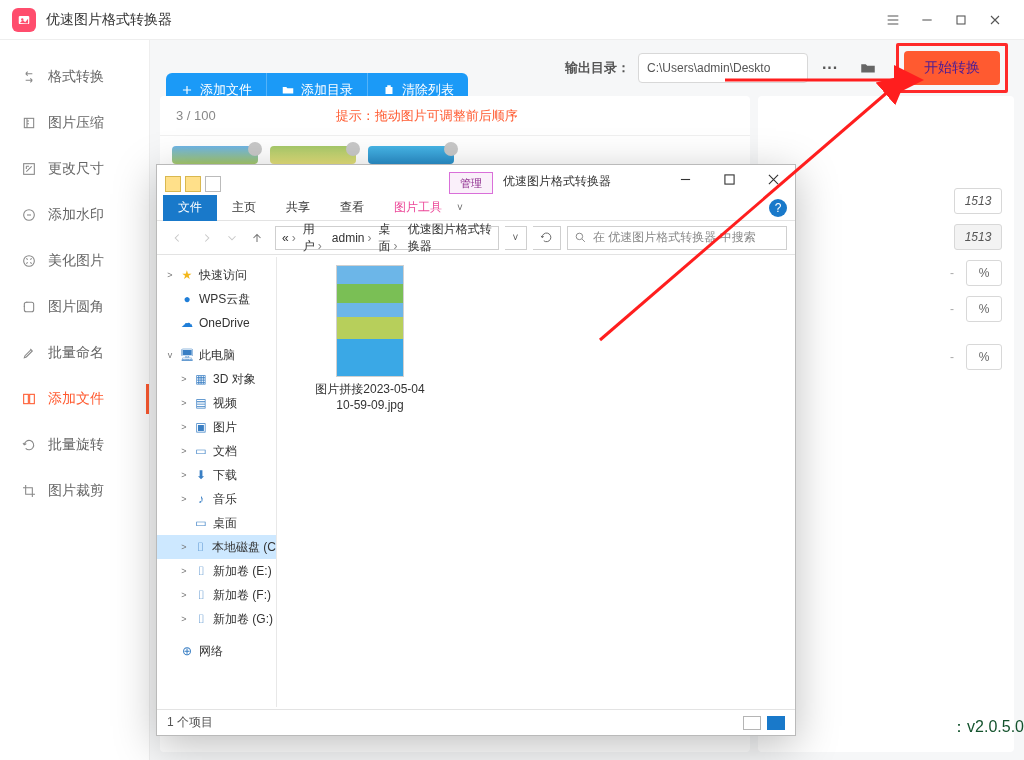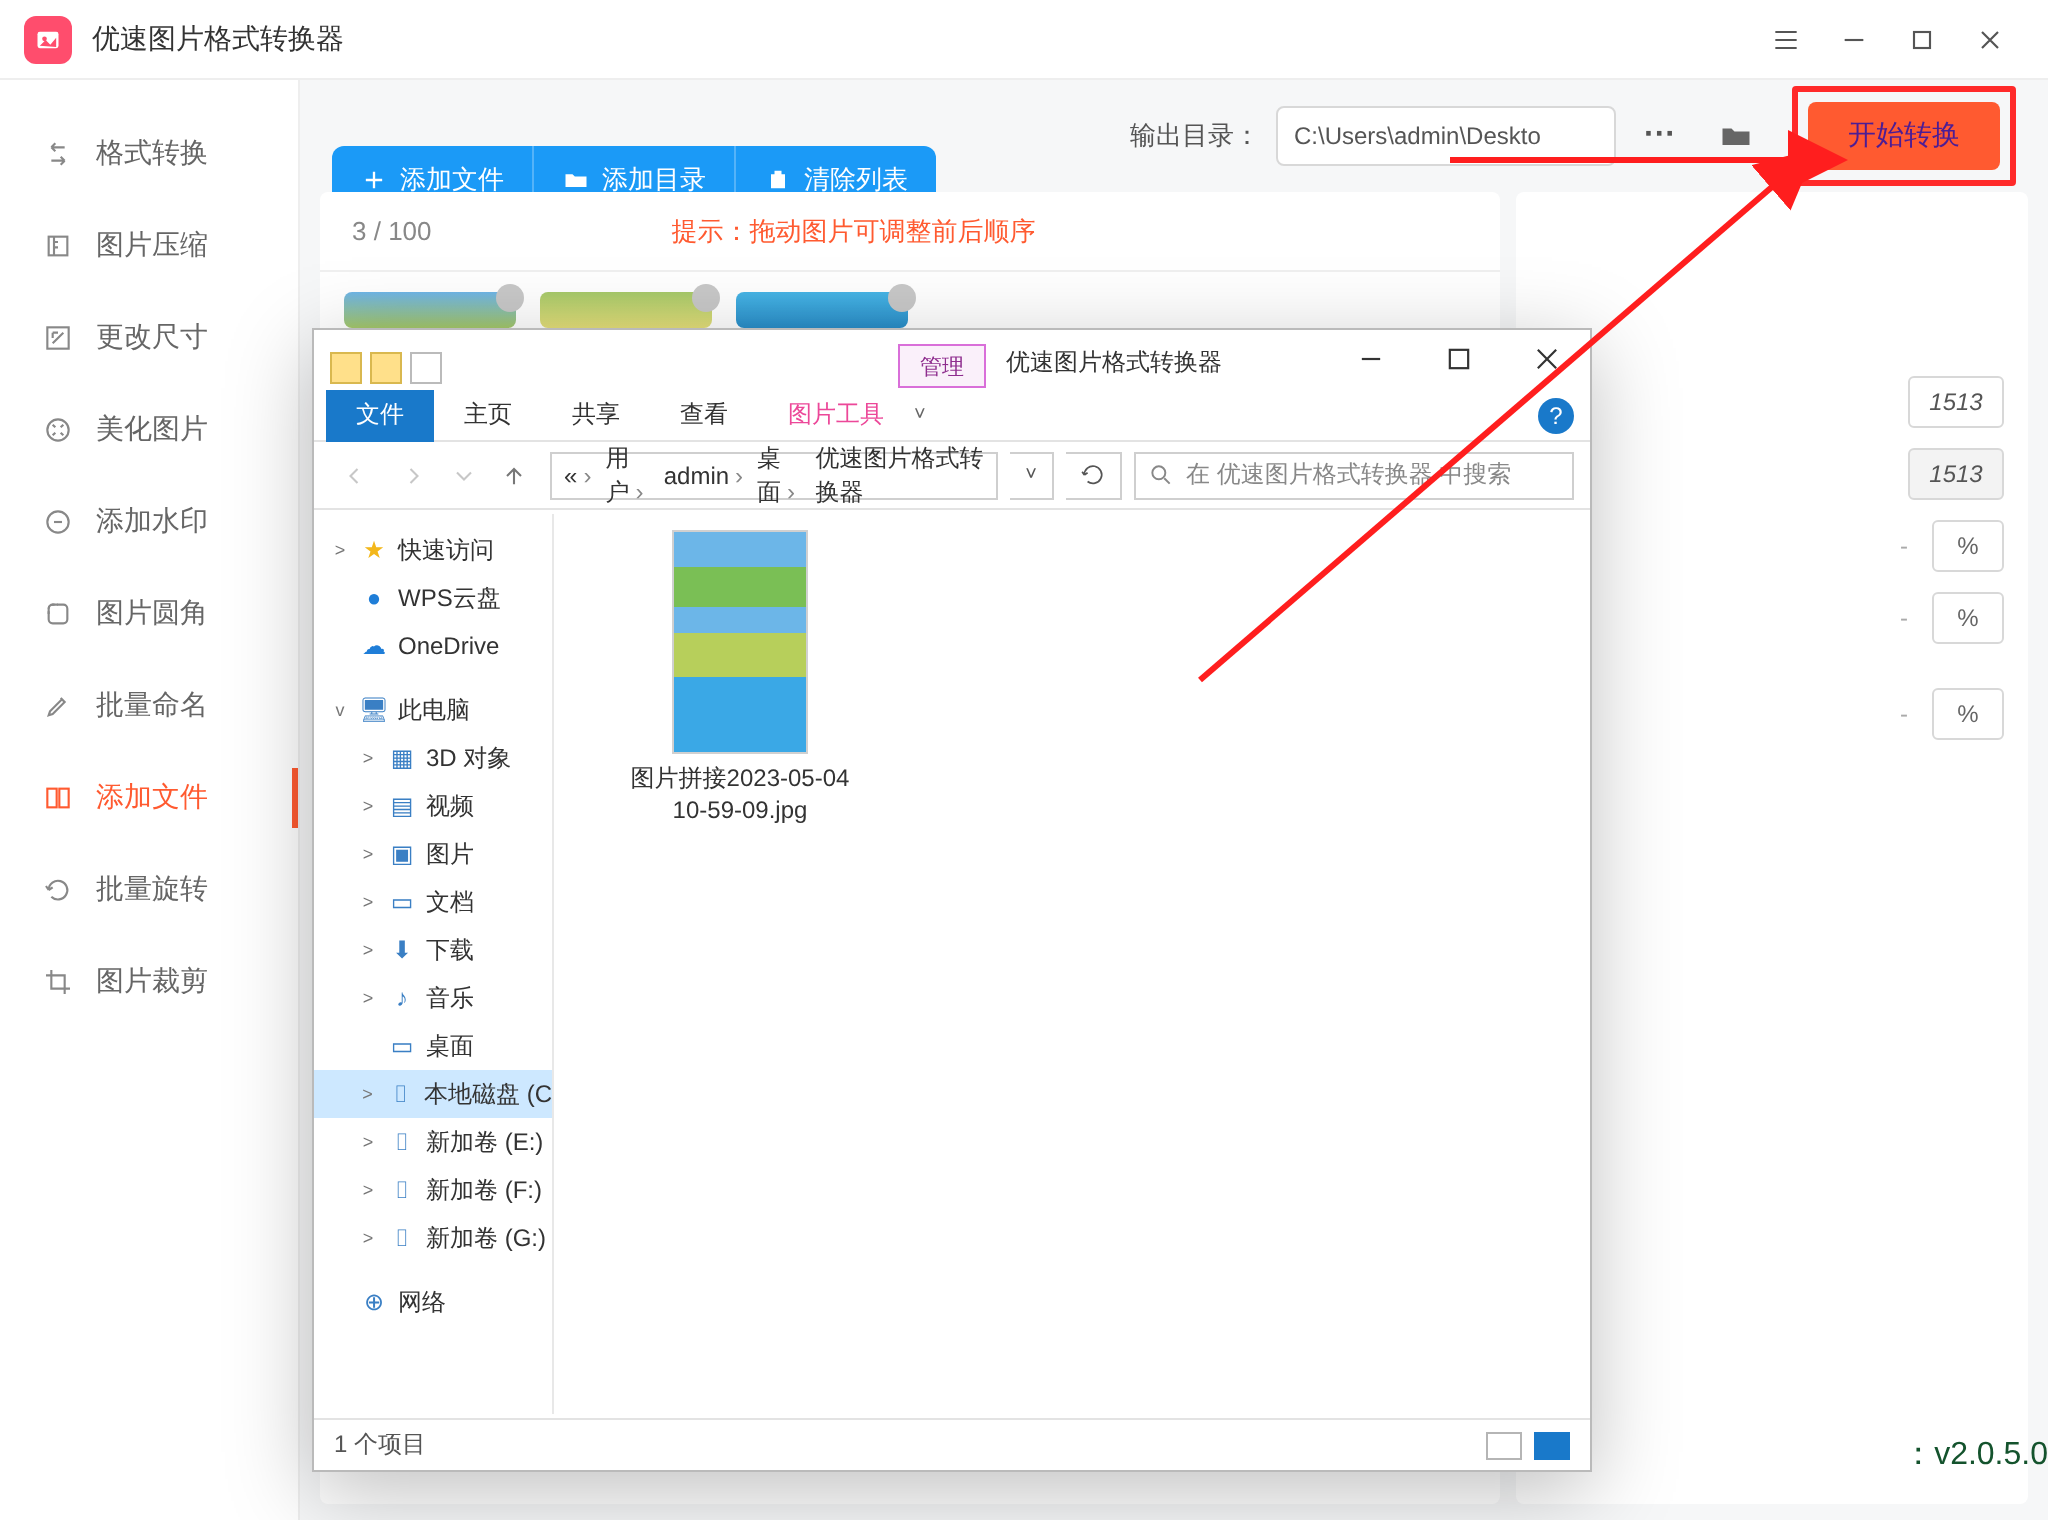--- a/index.html
+++ b/index.html
@@ -24,21 +24,21 @@
   .side-icon { width:18px; height:18px; margin-right:10px; display:flex; align-items:center; justify-content:center; }
   .side-icon svg { width:16px; height:16px; stroke:#888; fill:none; stroke-width:1.6; }
   .side-item.active .side-icon svg { stroke:#ff5a30; }
 
   .main { flex:1; display:flex; flex-direction:column; background:#f6f7f8; }
   .toolbar { height:56px; display:flex; align-items:center; padding:0 16px; }
   .btn-group { display:flex; border-radius:6px; overflow:hidden;margin-top:44px; }
   .tb-btn { background:#1b9af7; color:#fff; font-size:13px; height:34px; padding:0 14px; display:flex; align-items:center; gap:6px; border-right:1px solid rgba(255,255,255,.25); }
   .tb-btn:last-child { border-right:none; }
   .tb-btn svg { width:14px; height:14px; fill:#fff; }
-  .out-label { margin-left:auto; color:#555; font-size:13px; margin-right:8px; }
+  .out-label { margin-left:auto; color:#555; font-size:13px; margin-right:8px;font-weight:bold; }
   .out-path { width:170px; height:30px; border:1px solid #d8d8d8; border-radius:4px; background:#fff; font-size:12px; padding:0 8px; color:#555; }
   .dots-btn,.folder-btn { width:32px; height:30px; display:flex; align-items:center; justify-content:center; margin-left:6px; }
   .dots-btn { color:#555; font-weight:700; }
   .folder-btn svg { width:18px; height:18px; fill:#666; }
   .start-area { margin-left:12px; padding:5px; border:3px solid #ff2a2a; border-radius:2px; }
   .start-btn { background:#ff5a30; color:#4c1d95; font-size:14px; height:34px; width:96px; border-radius:4px; display:flex; align-items:center; justify-content:center; }
 
   .workspace { flex:1; display:flex; }
   .canvas { flex:1; background:#fff; margin:0 8px 8px 10px; border-radius:4px; position:relative; }
   .canvas-head { height:40px; display:flex; align-items:center; padding:0 16px; border-bottom:1px solid #f0f0f0; }
@@ -177,33 +177,33 @@
               <rect x="4" y="4" width="16" height="16"></rect>
               <path d="M8 16l8-8M8 8h4M8 8v4"></path>
             </svg>
           </span>
           <span>更改尺寸</span>
         </div>
       <div class="side-item">
           <span class="side-icon">
             <svg viewBox="0 0 24 24">
               <circle cx="12" cy="12" r="8"></circle>
+              <path d="M9 12h6"></path>
+            </svg>
+          </span>
+          <span>添加水印</span>
+        </div>
+      <div class="side-item">
+          <span class="side-icon">
+            <svg viewBox="0 0 24 24">
+              <circle cx="12" cy="12" r="8"></circle>
               <path d="M8 8l2 2M16 8l-2 2M8 16l2-2M16 16l-2-2"></path>
             </svg>
           </span>
           <span>美化图片</span>
-        </div>
-      <div class="side-item">
-          <span class="side-icon">
-            <svg viewBox="0 0 24 24">
-              <circle cx="12" cy="12" r="8"></circle>
-              <path d="M9 12h6"></path>
-            </svg>
-          </span>
-          <span>添加水印</span>
         </div>
       <div class="side-item">
           <span class="side-icon">
             <svg viewBox="0 0 24 24">
               <path d="M5 12V8a3 3 0 013-3h4" stroke-dasharray="2 2"></path>
               <rect x="5" y="5" width="14" height="14" rx="3"></rect>
             </svg>
           </span>
           <span>图片圆角</span>
         </div>

